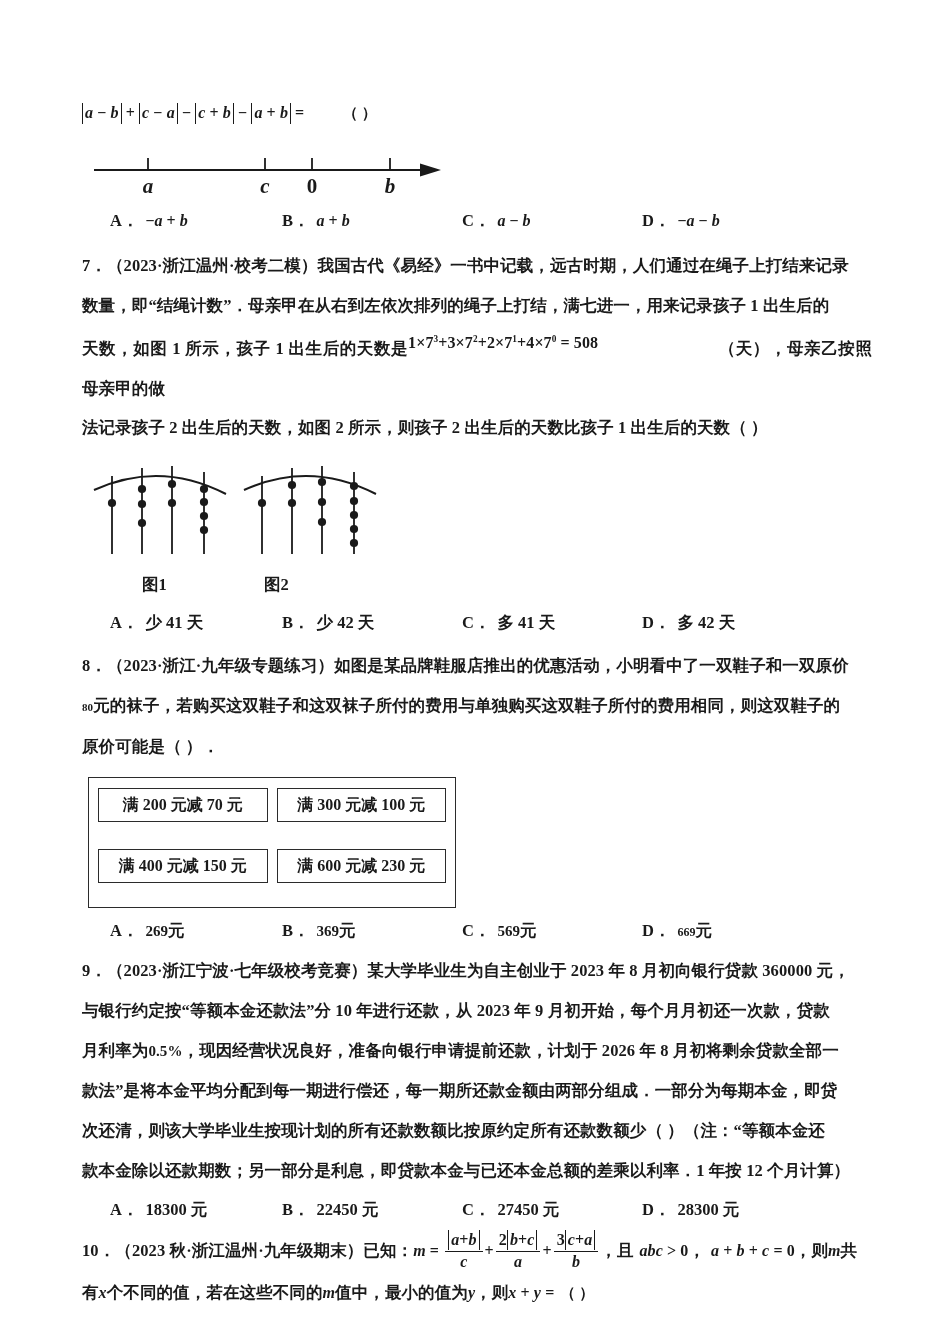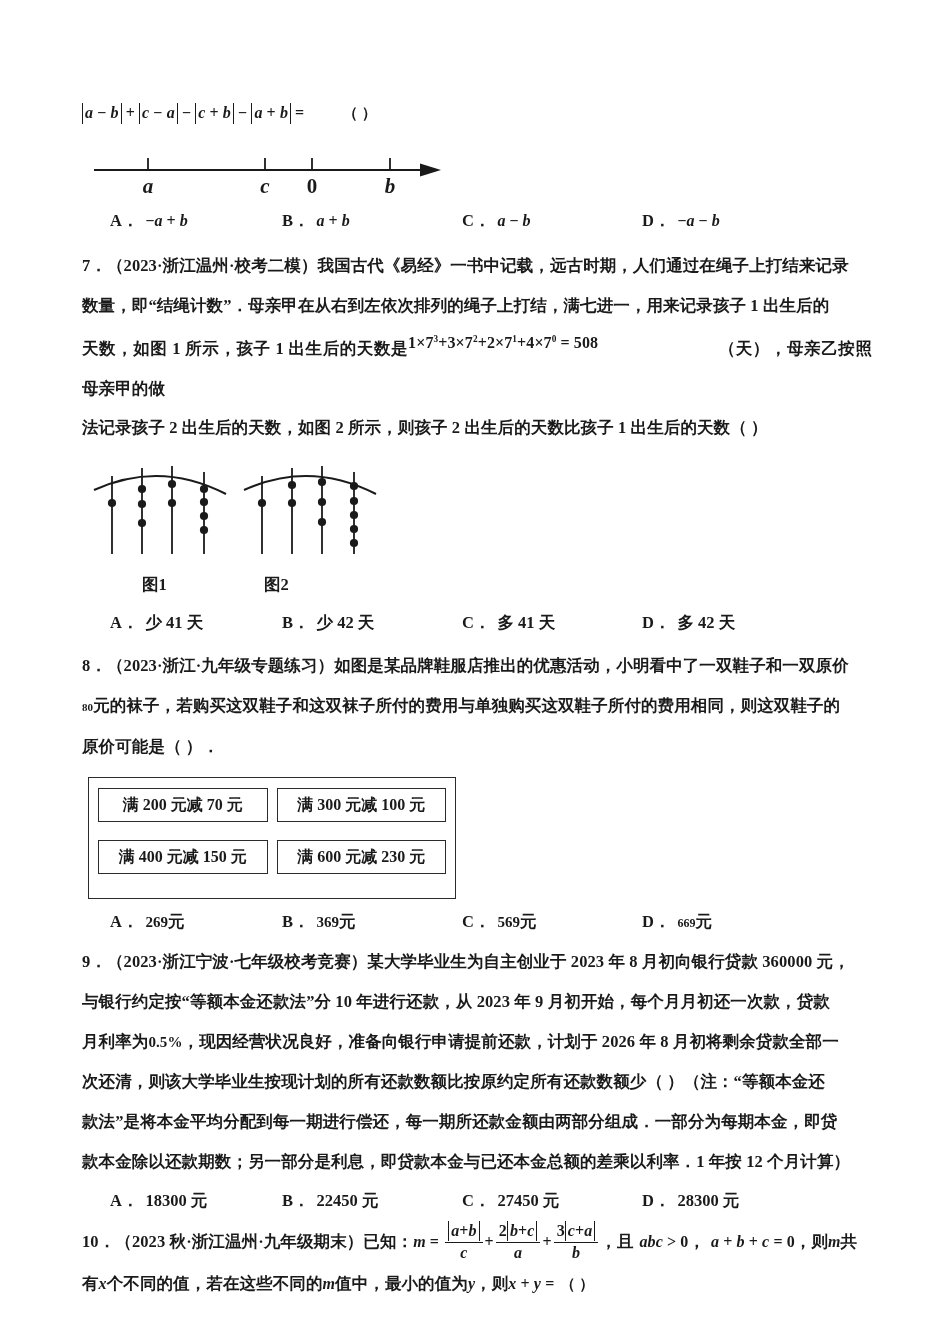--- a/index.html
+++ b/index.html
@@ -142,21 +142,21 @@
     border: 1.6px solid #2b2b2b;
     width: 368px;
     margin: 10px 0 4px 6px;
     padding: 10px 9px 12px 9px;
     box-sizing: border-box;
     background: #fff;
   }
   .coupon-row {
     display: flex;
     gap: 9px;
-    margin-bottom: 18px;
+    margin-bottom: 27px;
   }
   .coupon-row:last-child { margin-bottom: 12px; }
   .coupon {
     border: 1.4px solid #2b2b2b;
     flex: 1;
     text-align: center;
     font-size: 16px;
     line-height: 30px;
     padding: 1px 2px;
     font-family: "Liberation Serif", "DejaVu Serif", serif;
@@ -347,24 +347,24 @@
     <div class="qline">
       <span>9．</span><span>（2023·浙江宁波·七年级校考竞赛）</span><span>某大学毕业生为自主创业于 2023 年 8 月初向银行贷款 360000 元，</span>
     </div>
     <div class="qline">
       <span>与银行约定按“等额本金还款法”分 10 年进行还款，从 2023 年 9 月初开始，每个月月初还一次款，贷款</span>
     </div>
     <div class="qline">
       <span>月利率为</span><span class="mn" style="font-size:15px;">0.5%</span><span>，现因经营状况良好，准备向银行申请提前还款，计划于 2026 年 8 月初将剩余贷款全部一</span>
     </div>
     <div class="qline">
+      <span>款法”是将本金平均分配到每一期进行偿还，每一期所还款金额由两部分组成．一部分为每期本金，即贷</span>
+    </div>
+    <div class="qline">
       <span>次还清，则该大学毕业生按现计划的所有还款数额比按原约定所有还款数额少（   ）（注：“等额本金还</span>
-    </div>
-    <div class="qline">
-      <span>款法”是将本金平均分配到每一期进行偿还，每一期所还款金额由两部分组成．一部分为每期本金，即贷</span>
     </div>
     <div class="qline">
       <span>款本金除以还款期数；另一部分是利息，即贷款本金与已还本金总额的差乘以利率．1 年按 12 个月计算）</span>
     </div>
 
     <div class="opts">
       <div class="opt opt-w-a">
         <span class="lab">A．</span>
         <span>18300 元</span>
       </div>

